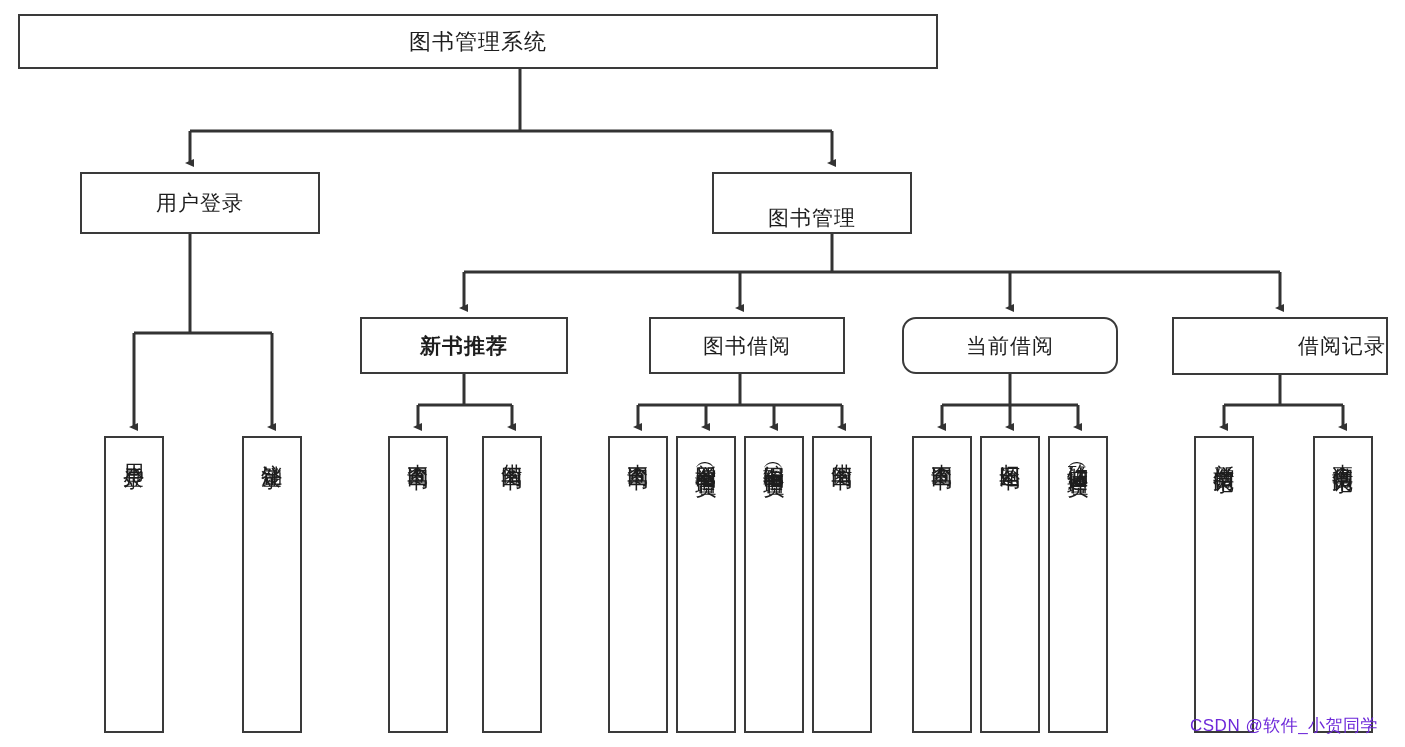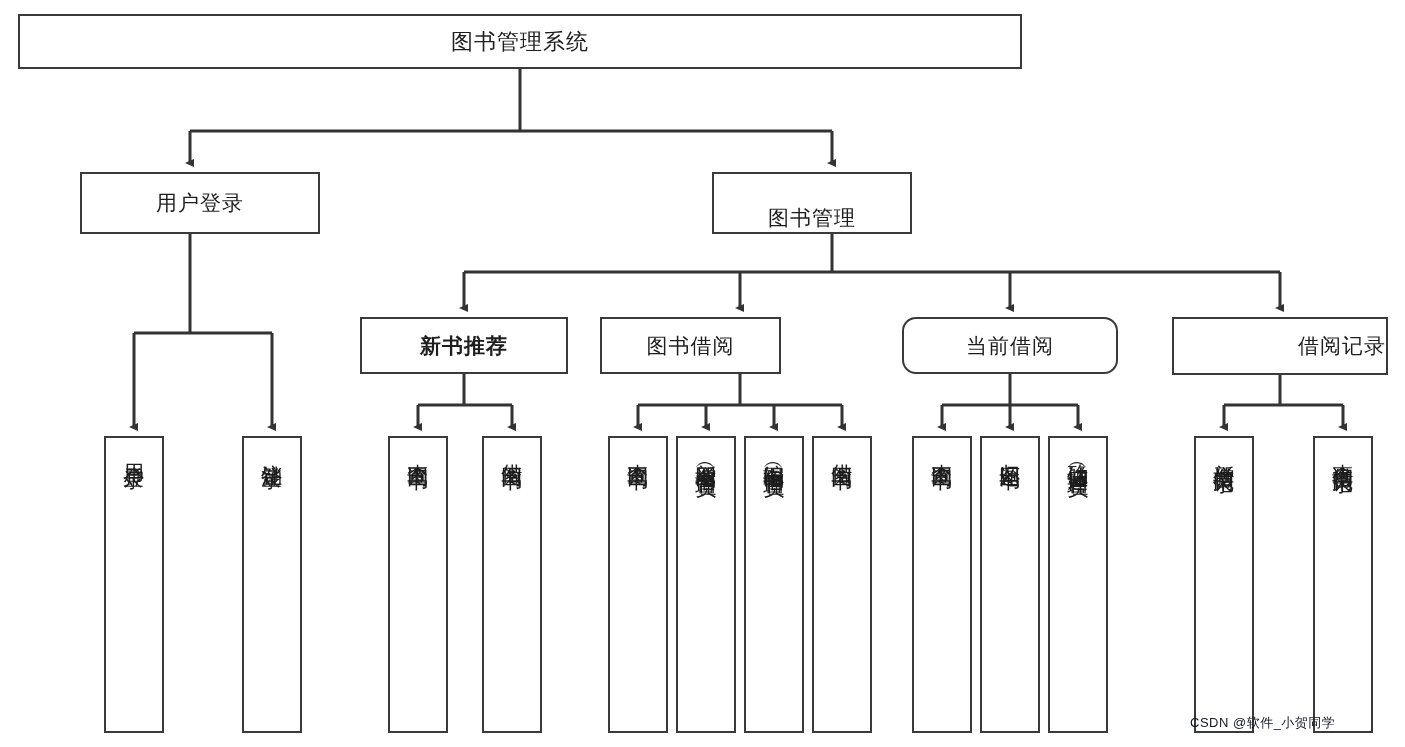--- a/index.html
+++ b/index.html
@@ -47,22 +47,22 @@
   .node.vert .vtext{
     writing-mode:vertical-rl;
     text-orientation:upright;
     letter-spacing:2px;
     display:block;
     white-space:nowrap;
   }
   .watermark{
     position:absolute;
     left:1190px;top:714px;
-    font-size:13px;
-    color:#0f172a;
+    font-size:17px;
+    color:#6d28d9;
     letter-spacing:0.5px;
     white-space:nowrap;
     user-select:none;
   }
 </style>
 </head>
 <body>
 
 <div id="diagram-root">
 
@@ -109,35 +109,35 @@
       <path d="M1010,405 L1010,427" marker-end="url(#arrow)"></path>
       <path d="M1078,405 L1078,427" marker-end="url(#arrow)"></path>
 
       <path d="M1280,374 L1280,405"></path>
       <path d="M1224,405 L1343,405"></path>
       <path d="M1224,405 L1224,427" marker-end="url(#arrow)"></path>
       <path d="M1343,405 L1343,427" marker-end="url(#arrow)"></path>
     </g>
   </svg>
 
-  <div class="node horiz root" style="left:18px;top:14px;width:1004px;height:55px;">
+  <div class="node horiz root" style="left:18px;top:14px;width:920px;height:55px;">
     <span>图书管理系统</span>
   </div>
 
   <div class="node horiz" style="left:80px;top:172px;width:240px;height:62px;">
     <span>用户登录</span>
   </div>
   <div class="node horiz" style="left:712px;top:172px;width:200px;height:62px;align-items:flex-end;">
     <span>图书管理</span>
   </div>
 
   <div class="node horiz" style="left:360px;top:317px;width:208px;height:57px;font-weight:bold;">
     <span>新书推荐</span>
   </div>
-  <div class="node horiz" style="left:600px;top:317px;width:181px;height:57px;">
+  <div class="node horiz" style="left:649px;top:317px;width:196px;height:57px;">
     <span>图书借阅</span>
   </div>
   <div class="node horiz" style="left:902px;top:317px;width:216px;height:57px;border-radius:14px;">
     <span>当前借阅</span>
   </div>
   <div class="node horiz" style="left:1172px;top:317px;width:216px;height:58px;justify-content:flex-end;">
     <span>借阅记录</span>
   </div>
 
   <div class="node vert" style="left:104px;top:436px;width:60px;height:297px;">

